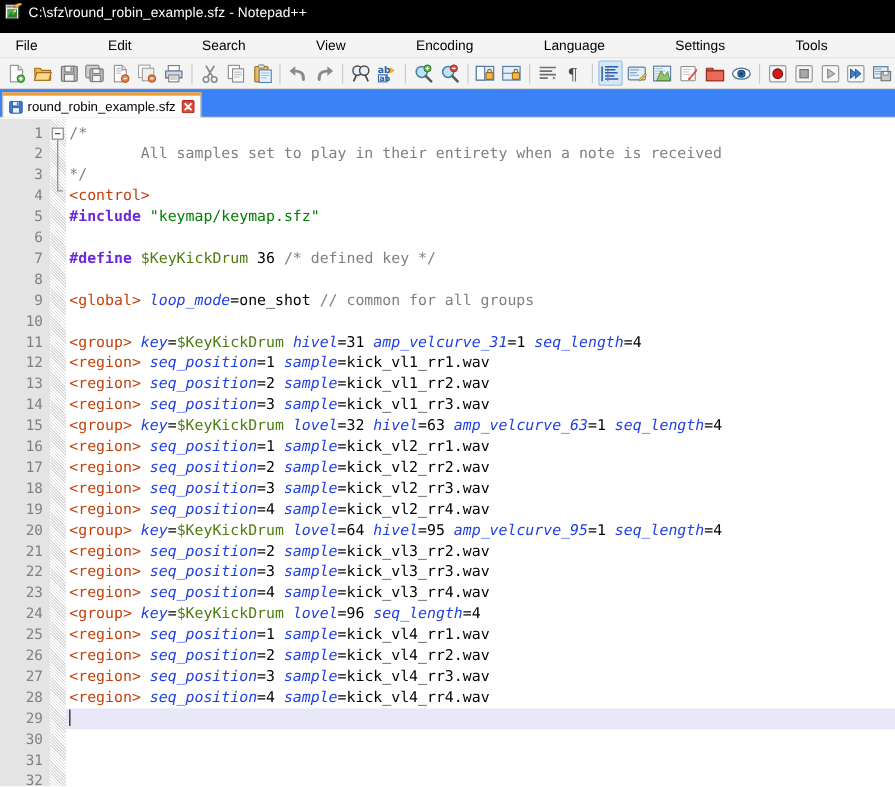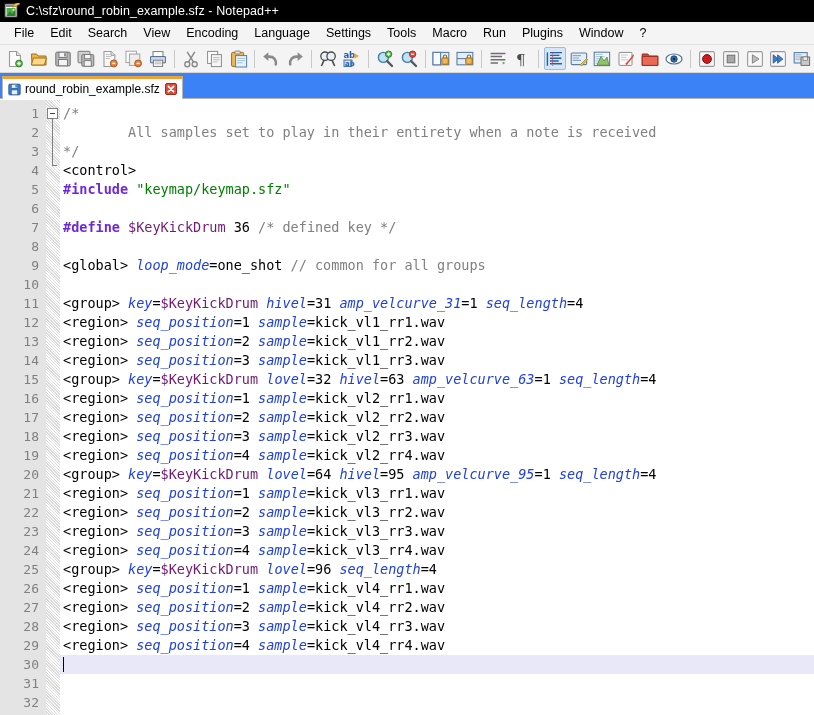--- a/index.html
+++ b/index.html
@@ -17,21 +17,21 @@
     background: #f0f0f0;
   }
 
   
   .titlebar {
     height: 22px;
     background: #000000;
     color: #ffffff;
     display: flex;
     align-items: center;
-    padding: 0 0 0 4px;
+    padding: 0 0 8px 4px;
     font-size: 12.5px;
     flex: 0 0 auto;
   }
   .titlebar .app-icon {
     width: 16px; height: 16px;
     margin-right: 6px;
     position: relative;
     flex: 0 0 auto;
   }
   .titlebar .title-text {
@@ -41,20 +41,21 @@
 
   
   .menubar {
     height: 22px;
     background: #f4f4f4;
     border-bottom: 1px solid #e2e2e2;
     display: flex;
     align-items: center;
     padding-left: 6px;
     flex: 0 0 auto;
+    gap: 48px;
   }
   .menu-item {
     font-size: 12.5px;
     color: #000;
     padding: 2px 8px;
     line-height: 16px;
     white-space: nowrap;
     cursor: default;
   }
 
@@ -207,23 +208,23 @@
     white-space: pre;
     color: #000000;
     letter-spacing: 0px;
   }
   .code-line.current {
     background: #e8e8f8;
     margin-left: -3px;
     padding-left: 3px;
   }
   .tok-comment { color: #808080; }
-  .tok-header  { color: #000000; }
+  .tok-header  { color: #c2410c; }
   .tok-pre     { color: #6d28d9; font-weight: bold; }
-  .tok-var     { color: #701a75; }
+  .tok-var     { color: #4d7c0f; }
   .tok-opcode  { color: #2040e0; font-style: italic; }
   .tok-string  { color: #008000; }
   .tok-plain   { color: #000000; }
   .caret {
     display: inline-block;
     width: 1px;
     height: 15px;
     background: #000;
     vertical-align: -3px;
     margin-left: 0px;
@@ -576,21 +577,20 @@
         <div class="code-line"><span class="tok-header">&lt;group&gt;</span><span class="tok-plain"> </span><span class="tok-opcode">key</span><span class="tok-plain">=</span><span class="tok-var">$KeyKickDrum</span><span class="tok-plain"> </span><span class="tok-opcode">hivel</span><span class="tok-plain">=31 </span><span class="tok-opcode">amp_velcurve_31</span><span class="tok-plain">=1 </span><span class="tok-opcode">seq_length</span><span class="tok-plain">=4</span></div>
         <div class="code-line"><span class="tok-header">&lt;region&gt;</span><span class="tok-plain"> </span><span class="tok-opcode">seq_position</span><span class="tok-plain">=1 </span><span class="tok-opcode">sample</span><span class="tok-plain">=kick_vl1_rr1.wav</span></div>
         <div class="code-line"><span class="tok-header">&lt;region&gt;</span><span class="tok-plain"> </span><span class="tok-opcode">seq_position</span><span class="tok-plain">=2 </span><span class="tok-opcode">sample</span><span class="tok-plain">=kick_vl1_rr2.wav</span></div>
         <div class="code-line"><span class="tok-header">&lt;region&gt;</span><span class="tok-plain"> </span><span class="tok-opcode">seq_position</span><span class="tok-plain">=3 </span><span class="tok-opcode">sample</span><span class="tok-plain">=kick_vl1_rr3.wav</span></div>
         <div class="code-line"><span class="tok-header">&lt;group&gt;</span><span class="tok-plain"> </span><span class="tok-opcode">key</span><span class="tok-plain">=</span><span class="tok-var">$KeyKickDrum</span><span class="tok-plain"> </span><span class="tok-opcode">lovel</span><span class="tok-plain">=32 </span><span class="tok-opcode">hivel</span><span class="tok-plain">=63 </span><span class="tok-opcode">amp_velcurve_63</span><span class="tok-plain">=1 </span><span class="tok-opcode">seq_length</span><span class="tok-plain">=4</span></div>
         <div class="code-line"><span class="tok-header">&lt;region&gt;</span><span class="tok-plain"> </span><span class="tok-opcode">seq_position</span><span class="tok-plain">=1 </span><span class="tok-opcode">sample</span><span class="tok-plain">=kick_vl2_rr1.wav</span></div>
         <div class="code-line"><span class="tok-header">&lt;region&gt;</span><span class="tok-plain"> </span><span class="tok-opcode">seq_position</span><span class="tok-plain">=2 </span><span class="tok-opcode">sample</span><span class="tok-plain">=kick_vl2_rr2.wav</span></div>
         <div class="code-line"><span class="tok-header">&lt;region&gt;</span><span class="tok-plain"> </span><span class="tok-opcode">seq_position</span><span class="tok-plain">=3 </span><span class="tok-opcode">sample</span><span class="tok-plain">=kick_vl2_rr3.wav</span></div>
         <div class="code-line"><span class="tok-header">&lt;region&gt;</span><span class="tok-plain"> </span><span class="tok-opcode">seq_position</span><span class="tok-plain">=4 </span><span class="tok-opcode">sample</span><span class="tok-plain">=kick_vl2_rr4.wav</span></div>
         <div class="code-line"><span class="tok-header">&lt;group&gt;</span><span class="tok-plain"> </span><span class="tok-opcode">key</span><span class="tok-plain">=</span><span class="tok-var">$KeyKickDrum</span><span class="tok-plain"> </span><span class="tok-opcode">lovel</span><span class="tok-plain">=64 </span><span class="tok-opcode">hivel</span><span class="tok-plain">=95 </span><span class="tok-opcode">amp_velcurve_95</span><span class="tok-plain">=1 </span><span class="tok-opcode">seq_length</span><span class="tok-plain">=4</span></div>
-        <div class="code-line"><span class="tok-header">&lt;region&gt;</span><span class="tok-plain"> </span><span class="tok-opcode">seq_position</span><span class="tok-plain">=1 </span><span class="tok-opcode">sample</span><span class="tok-plain">=kick_vl3_rr1.wav</span></div>
         <div class="code-line"><span class="tok-header">&lt;region&gt;</span><span class="tok-plain"> </span><span class="tok-opcode">seq_position</span><span class="tok-plain">=2 </span><span class="tok-opcode">sample</span><span class="tok-plain">=kick_vl3_rr2.wav</span></div>
         <div class="code-line"><span class="tok-header">&lt;region&gt;</span><span class="tok-plain"> </span><span class="tok-opcode">seq_position</span><span class="tok-plain">=3 </span><span class="tok-opcode">sample</span><span class="tok-plain">=kick_vl3_rr3.wav</span></div>
         <div class="code-line"><span class="tok-header">&lt;region&gt;</span><span class="tok-plain"> </span><span class="tok-opcode">seq_position</span><span class="tok-plain">=4 </span><span class="tok-opcode">sample</span><span class="tok-plain">=kick_vl3_rr4.wav</span></div>
         <div class="code-line"><span class="tok-header">&lt;group&gt;</span><span class="tok-plain"> </span><span class="tok-opcode">key</span><span class="tok-plain">=</span><span class="tok-var">$KeyKickDrum</span><span class="tok-plain"> </span><span class="tok-opcode">lovel</span><span class="tok-plain">=96 </span><span class="tok-opcode">seq_length</span><span class="tok-plain">=4</span></div>
         <div class="code-line"><span class="tok-header">&lt;region&gt;</span><span class="tok-plain"> </span><span class="tok-opcode">seq_position</span><span class="tok-plain">=1 </span><span class="tok-opcode">sample</span><span class="tok-plain">=kick_vl4_rr1.wav</span></div>
         <div class="code-line"><span class="tok-header">&lt;region&gt;</span><span class="tok-plain"> </span><span class="tok-opcode">seq_position</span><span class="tok-plain">=2 </span><span class="tok-opcode">sample</span><span class="tok-plain">=kick_vl4_rr2.wav</span></div>
         <div class="code-line"><span class="tok-header">&lt;region&gt;</span><span class="tok-plain"> </span><span class="tok-opcode">seq_position</span><span class="tok-plain">=3 </span><span class="tok-opcode">sample</span><span class="tok-plain">=kick_vl4_rr3.wav</span></div>
         <div class="code-line"><span class="tok-header">&lt;region&gt;</span><span class="tok-plain"> </span><span class="tok-opcode">seq_position</span><span class="tok-plain">=4 </span><span class="tok-opcode">sample</span><span class="tok-plain">=kick_vl4_rr4.wav</span></div>
         <div class="code-line current"><span class="caret"></span></div>
       </div>

